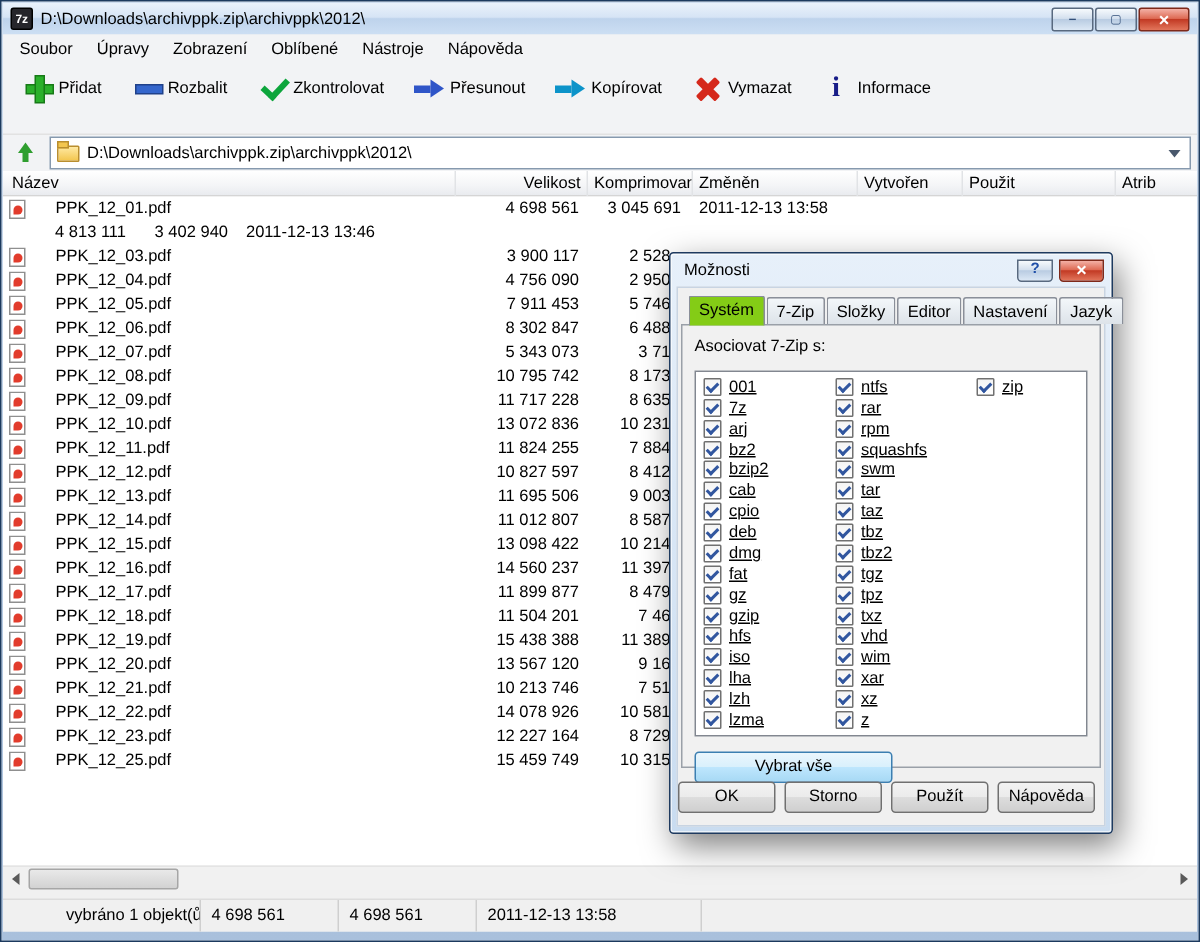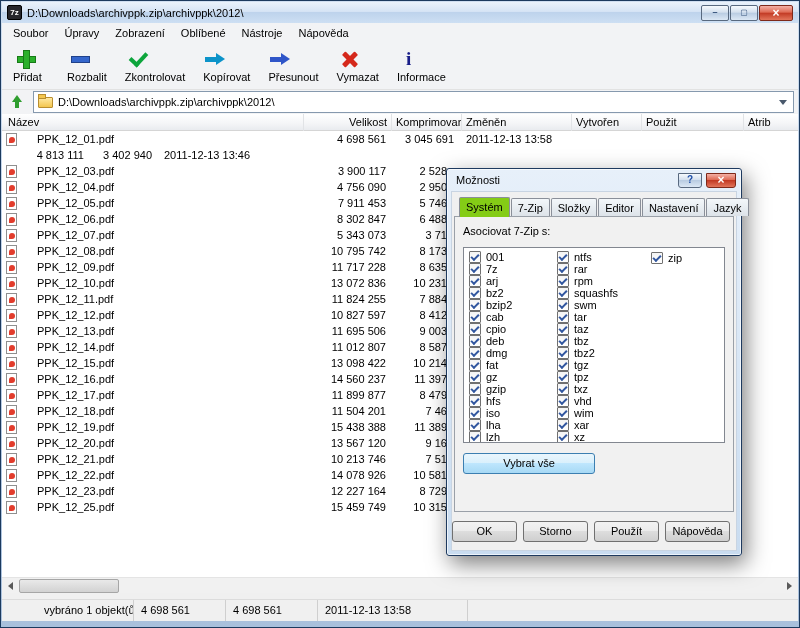--- a/index.html
+++ b/index.html
@@ -51,21 +51,21 @@
   }
 
   
   .menubar { position: absolute; left: 0; right: 0; top: 0; height: 21px;
     display: flex; align-items: center; padding: 0 3px; background: #f2f3f5; }
   .menu-item { padding: 0 8px; line-height: 21px; }
 
   .toolbar { position: absolute; left: 0; right: 0; top: 21px; height: 46px;
     display: flex; align-items: flex-start; padding: 1px 2px; background: #f2f3f5;
     border-bottom: 1px solid #e2e2e2; }
-  .tbtn { display: flex; flex-direction: column; align-items: flex-start;
+  .tbtn { display: flex; flex-direction: row; align-items: center;
     padding: 2px 9px 1px; min-width: 54px; }
   .ticon { width: 26px; height: 24px; position: relative; }
   .tlabel { white-space: nowrap; }
 
   .icon-plus::before { content: ''; position: absolute; left: 5px; top: 10px;
     width: 17px; height: 5px; background: #2bb02b; box-shadow: 0 0 0 1px #177a17; }
   .icon-plus::after { content: ''; position: absolute; left: 11px; top: 4px;
     width: 5px; height: 17px; background: #2bb02b; box-shadow: 0 0 0 1px #177a17; }
   .icon-minus::before { content: ''; position: absolute; left: 5px; top: 10px;
     width: 17px; height: 5px; background: #3566cc; box-shadow: 0 0 0 1px #20418a; }
@@ -188,22 +188,22 @@
     background: #f0f0f0; border: 1px solid #c8d4e2; }
   .tabs { position: absolute; left: 7px; top: 6px; height: 19px; display: flex; }
   .tab { padding: 2px 6px 0; margin-right: 1px; height: 18px; line-height: 15px;
     border: 1px solid #8a8f99; border-bottom: none; border-radius: 2px 2px 0 0;
     background: linear-gradient(#f3f7fa, #dde3e9); white-space: nowrap; }
   .tab.active { background: #84cc16; height: 20px; margin-top: -1px;
     position: relative; z-index: 2; }
   .tabpage { position: absolute; left: 2px; right: 2px; top: 24px; bottom: 38px;
     border: 1px solid #9aa0a8; background: #f1f1f1; }
   .assoc-label { margin: 8px 0 4px 8px; }
-  .assoc-box { margin: 10px 8px; height: 196px; background: #fff;
-    border: 1px solid #828790; display: flex; padding: 3px 2px; overflow: hidden; }
+  .assoc-box { margin: 10px 8px; height: 244px; background: #fff;
+    border: 1px solid #828790; display: flex; padding: 3px 2px; overflow: hidden; text-decoration: underline; }
   .assoc-col { display: flex; flex-direction: column; }
   .assoc-col.c1 { width: 88px; } .assoc-col.c2 { width: 94px; } .assoc-col.c3 { flex: 1; }
   .cbitem { display: flex; align-items: center; gap: 5px; height: 14px;
     padding-left: 3px; }
   .cb { width: 12px; height: 12px; border: 1px solid #707070; border-radius: 1px;
     background: linear-gradient(#f4f4f4, #ffffff); position: relative; flex: 0 0 auto; }
   .cb.checked::after { content: ''; position: absolute; left: 1px; top: 2px;
     width: 6px; height: 3px; border-left: 2px solid #31569f;
     border-bottom: 2px solid #31569f; transform: rotate(-45deg); }
   .cblabel { white-space: nowrap; }
@@ -256,26 +256,26 @@
       </div>
       <div class="tbtn">
         <span class="ticon icon-minus"></span>
         <span class="tlabel">Rozbalit</span>
       </div>
       <div class="tbtn">
         <span class="ticon icon-check"></span>
         <span class="tlabel">Zkontrolovat</span>
       </div>
       <div class="tbtn">
+        <span class="ticon icon-arrow icon-move"></span>
+        <span class="tlabel">Přesunout</span>
+      </div>
+      <div class="tbtn">
         <span class="ticon icon-arrow icon-copy"></span>
         <span class="tlabel">Kopírovat</span>
-      </div>
-      <div class="tbtn">
-        <span class="ticon icon-arrow icon-move"></span>
-        <span class="tlabel">Přesunout</span>
       </div>
       <div class="tbtn">
         <span class="ticon icon-x"></span>
         <span class="tlabel">Vymazat</span>
       </div>
       <div class="tbtn">
         <span class="ticon icon-info"></span>
         <span class="tlabel">Informace</span>
       </div>
     </div>

